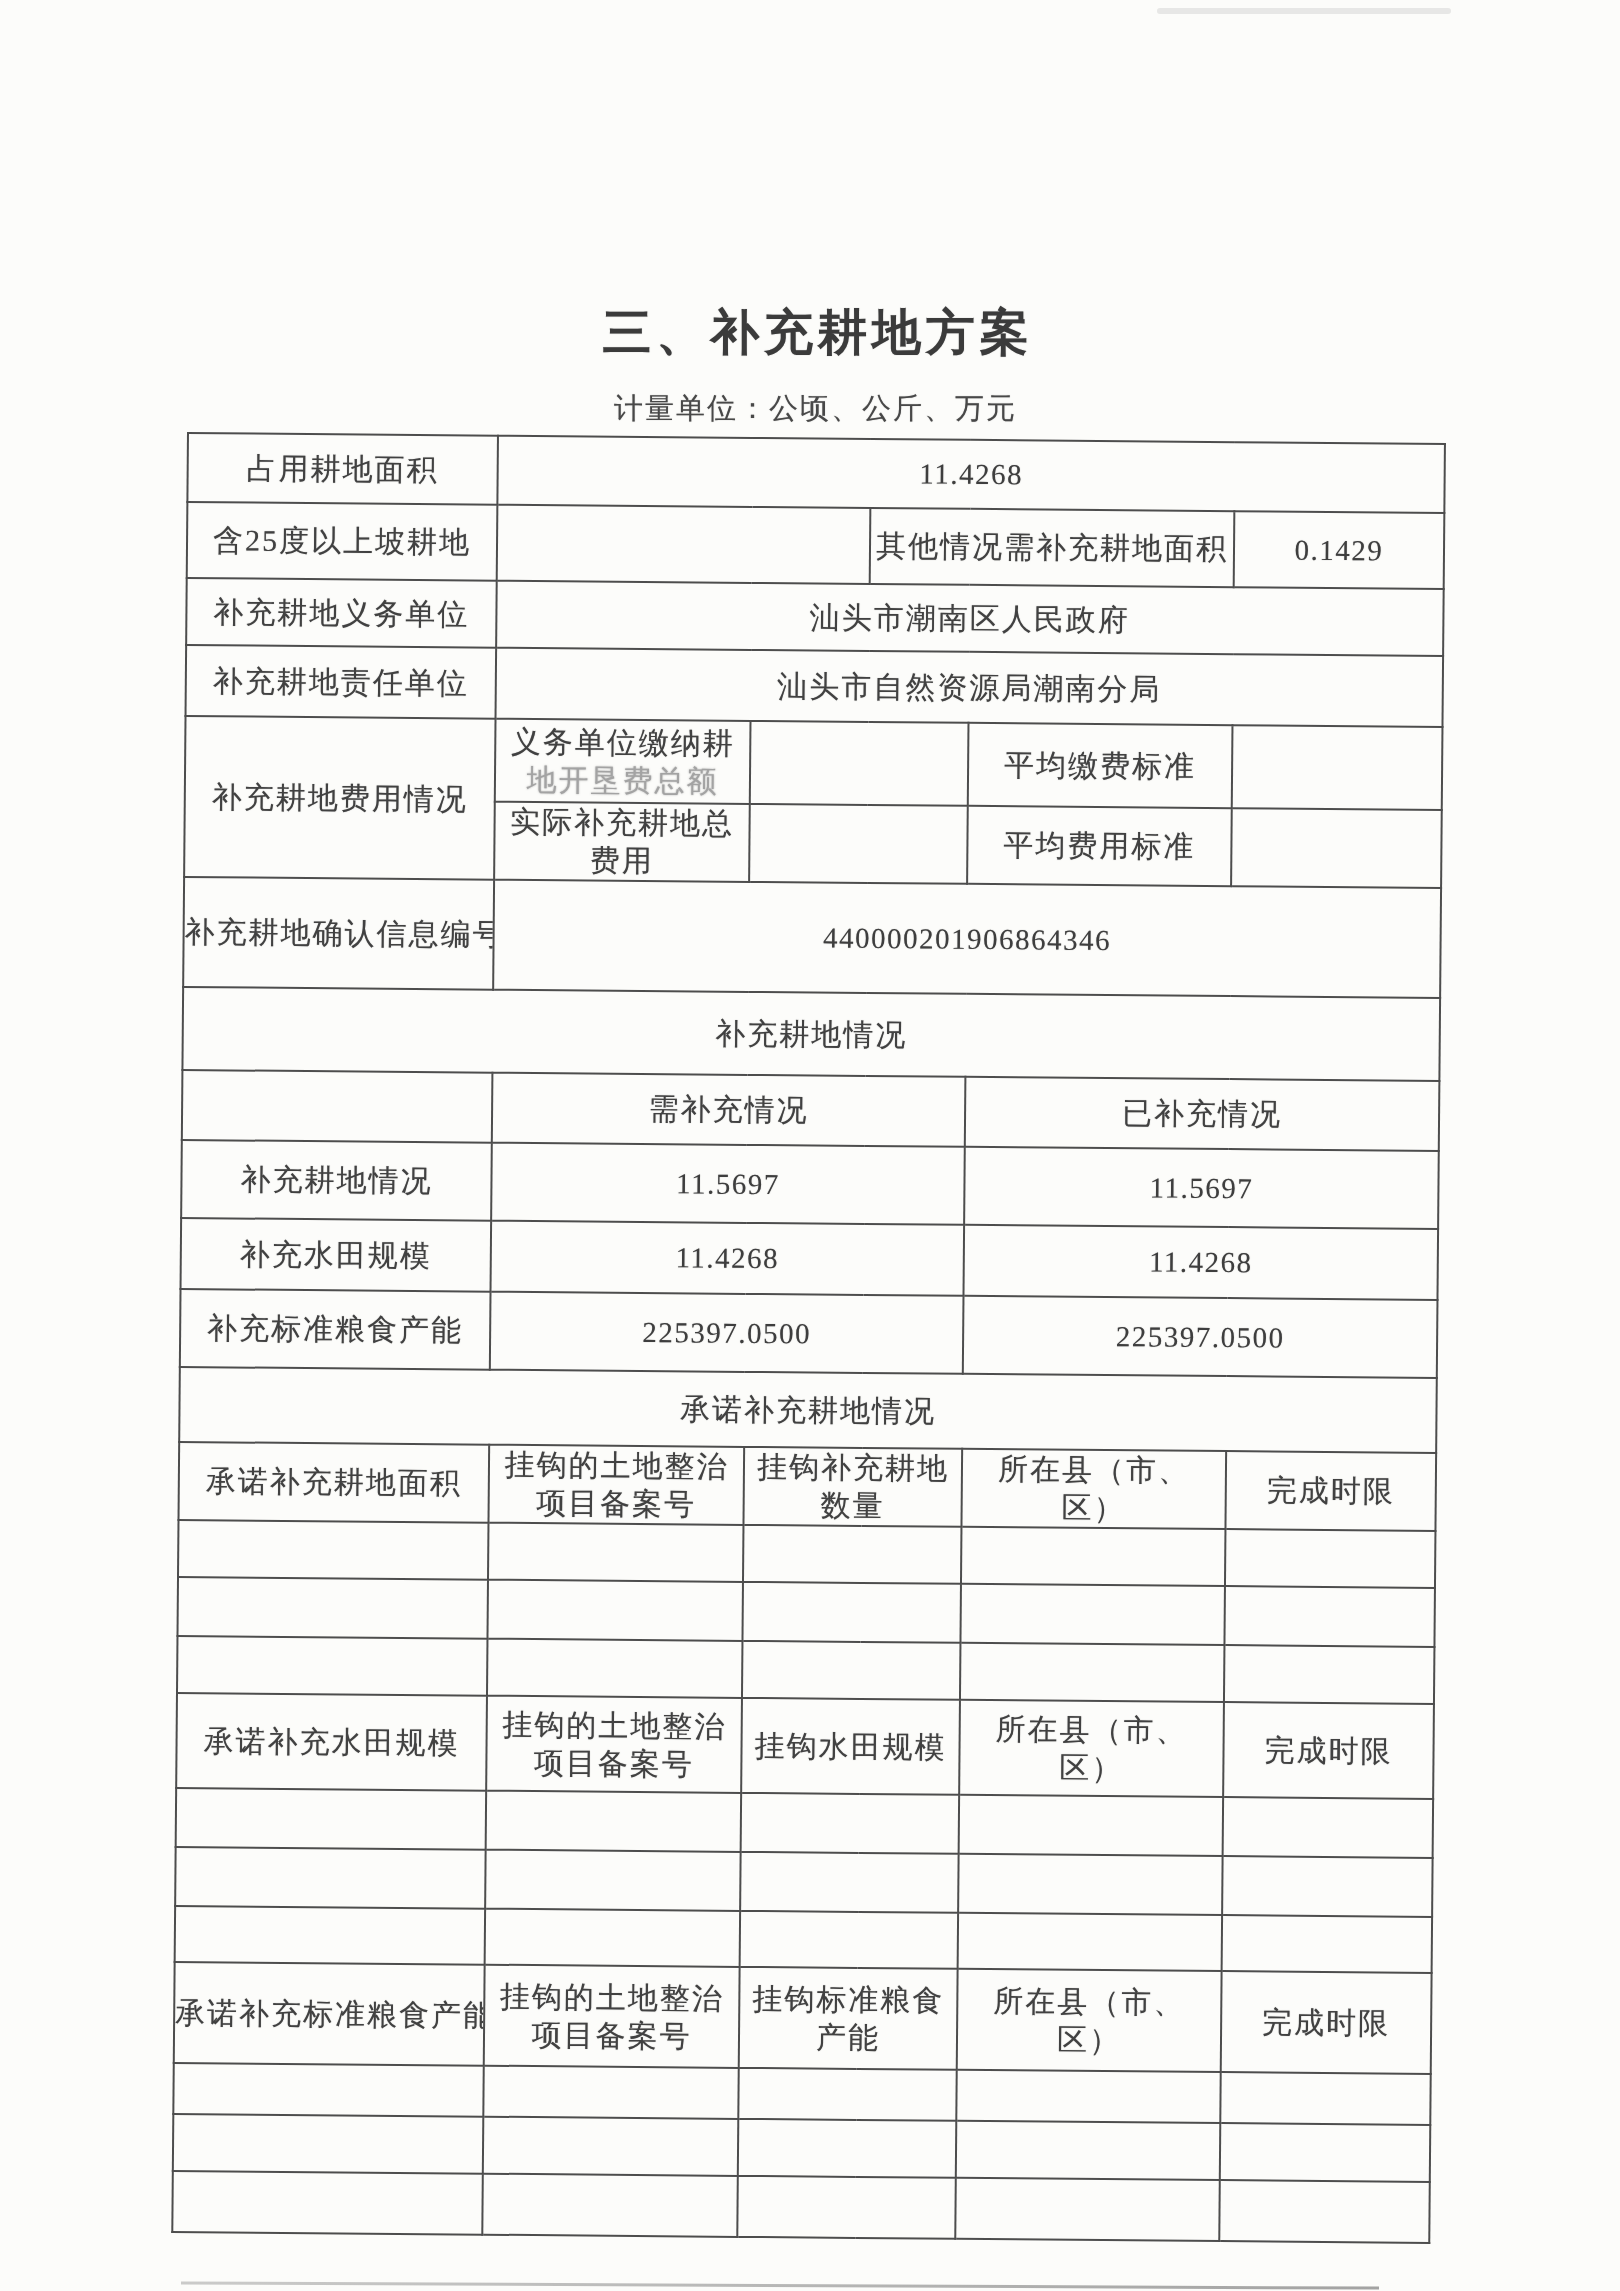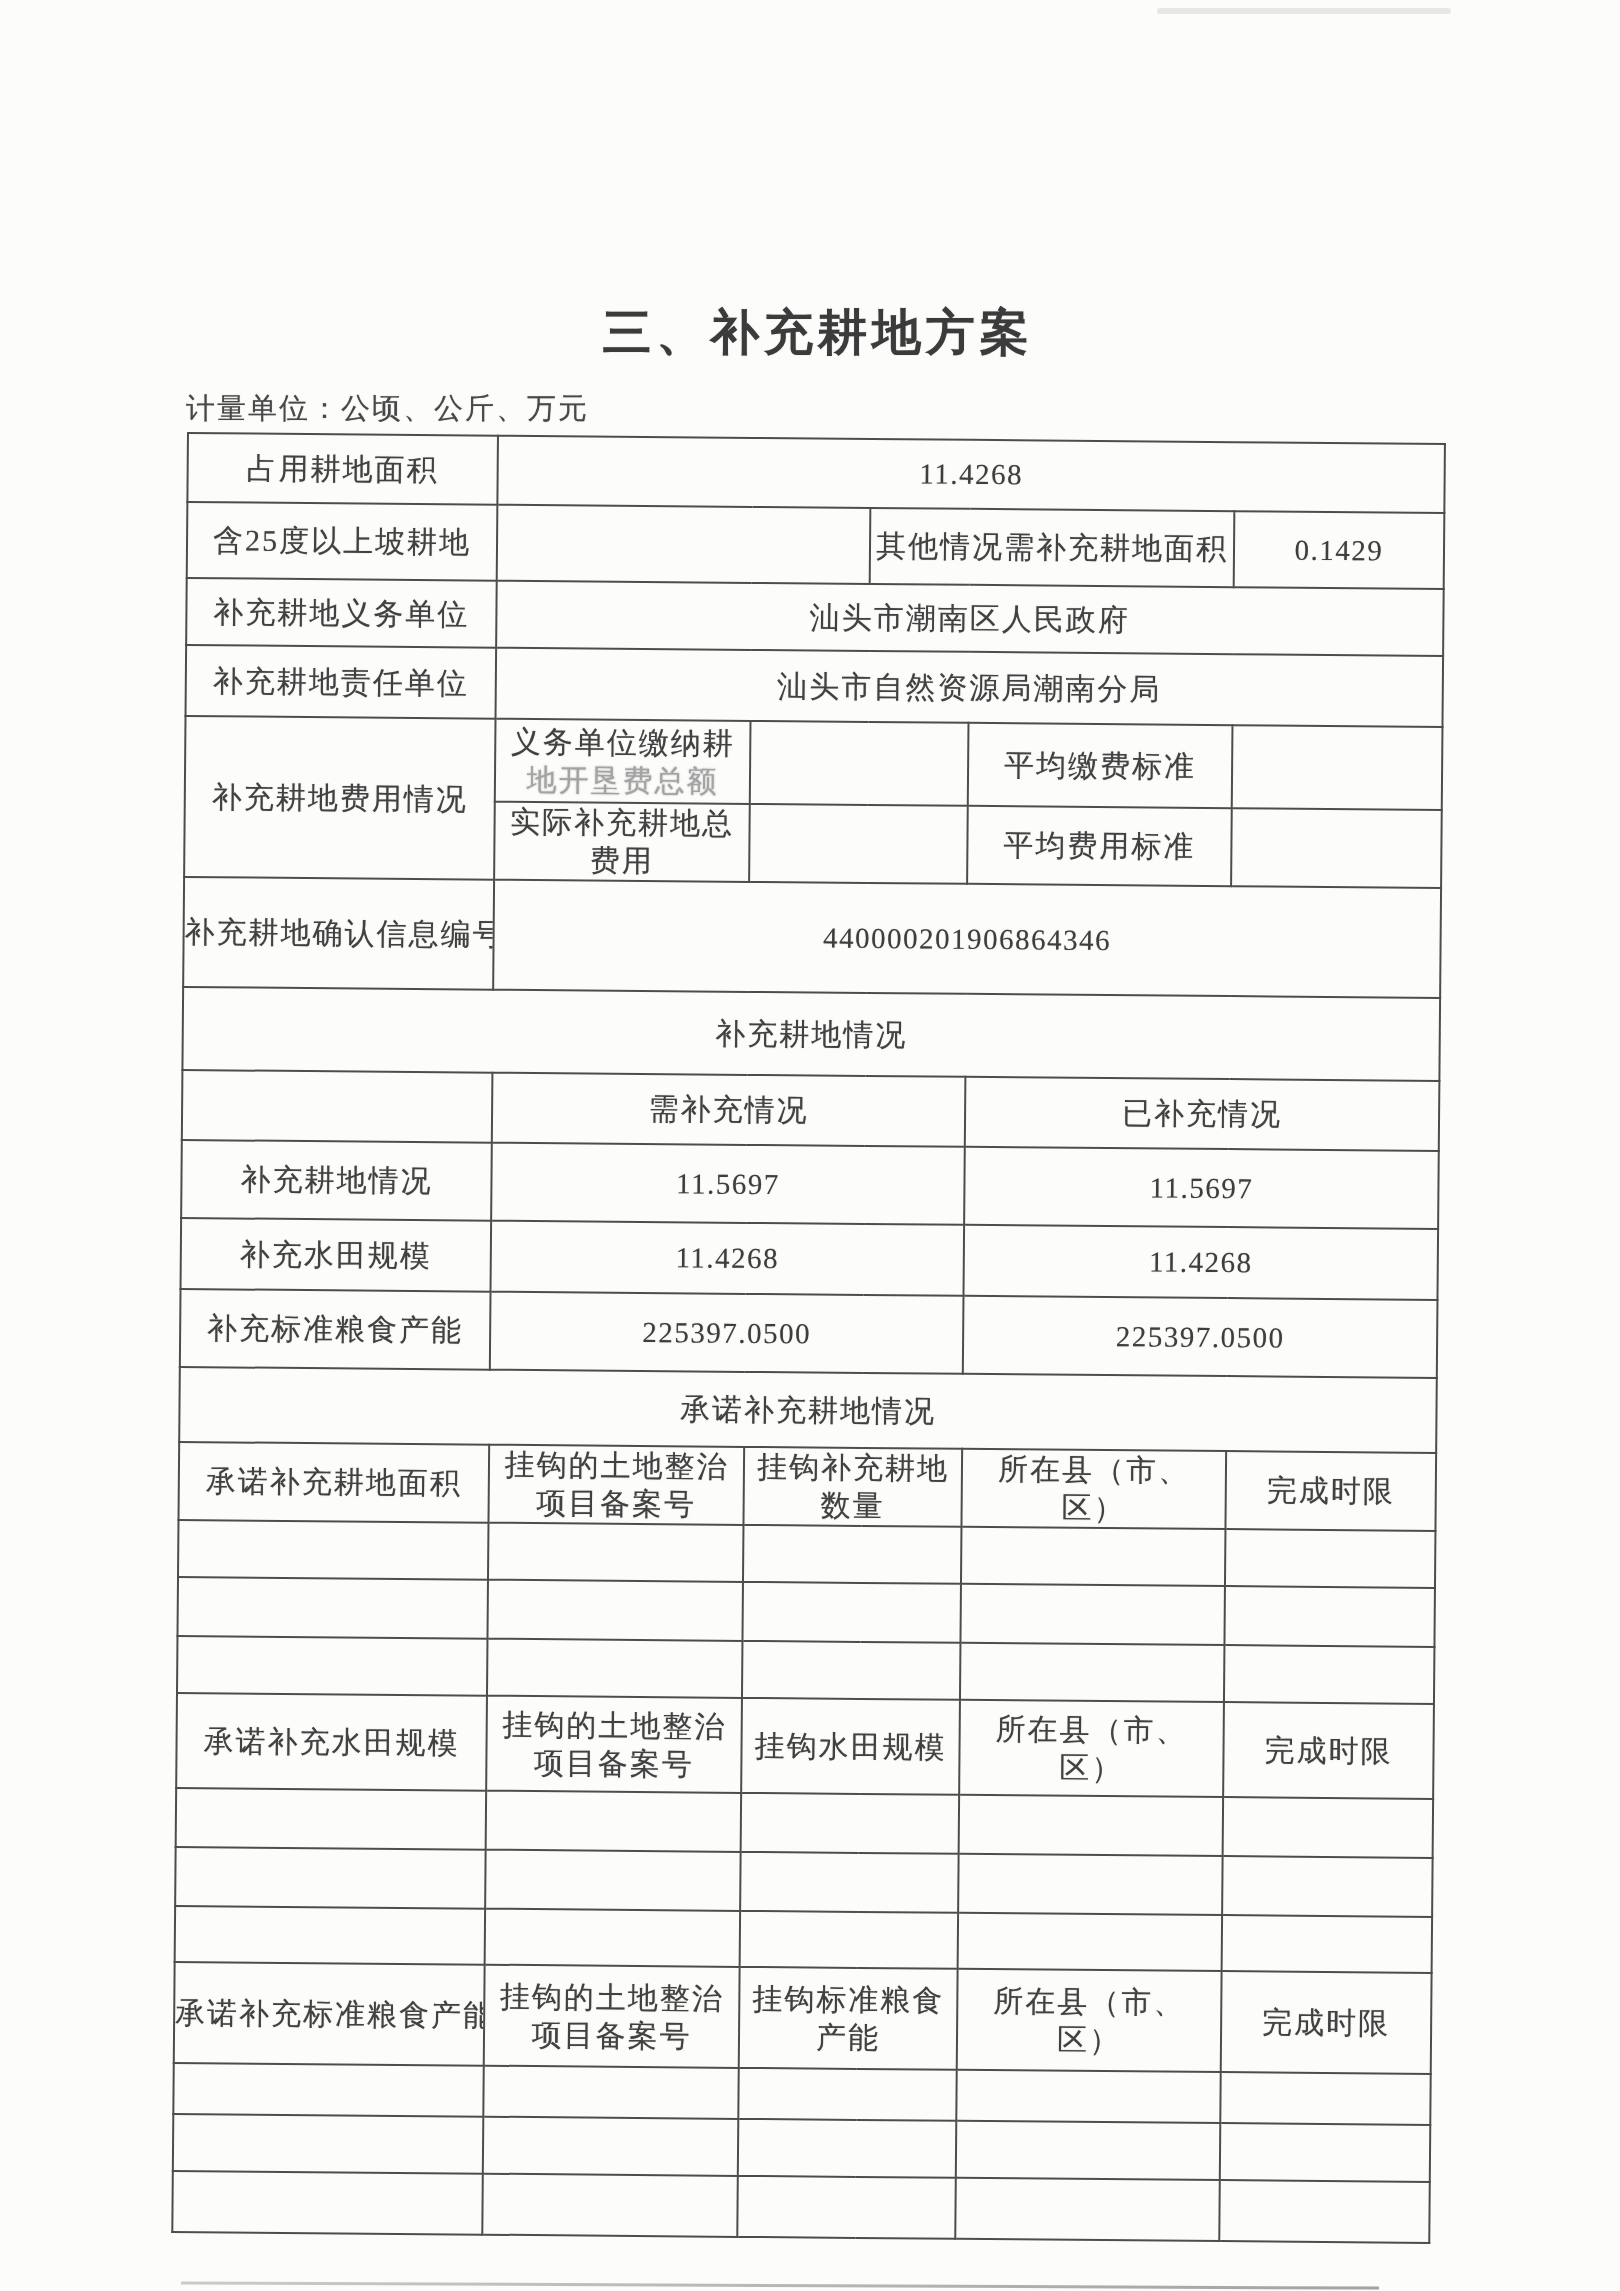--- a/index.html
+++ b/index.html
@@ -8,21 +8,21 @@
     background:#fcfcfa;
     font-family:"Liberation Serif","DejaVu Serif",serif;
     color:#414141;
   }
   .scan{text-shadow:0 0 1px rgba(80,80,80,.5);}
   .title{
     position:absolute;top:300px;left:8px;width:1620px;text-align:center;
     font-size:49px;font-weight:bold;letter-spacing:4.9px;color:#3b3b3b;
   }
   .unit-note{
-    position:absolute;top:389px;left:186px;width:1259px;text-align:left;
+    position:absolute;top:389px;left:186px;width:1259px;text-align:center;
     font-size:29px;letter-spacing:2px;color:#484848;
   }
   .table-wrap{
     position:absolute;left:187px;top:432px;width:1256px;
     transform:rotate(0.5deg);transform-origin:0 0;
   }
   table{border-collapse:collapse;width:100%;table-layout:fixed;border:2.9px solid #4a4a4a;}
   td{
     border:2px solid #4d4d4d;text-align:center;vertical-align:middle;
     font-size:30px;letter-spacing:2px;color:#414141;padding:0;overflow:hidden;

